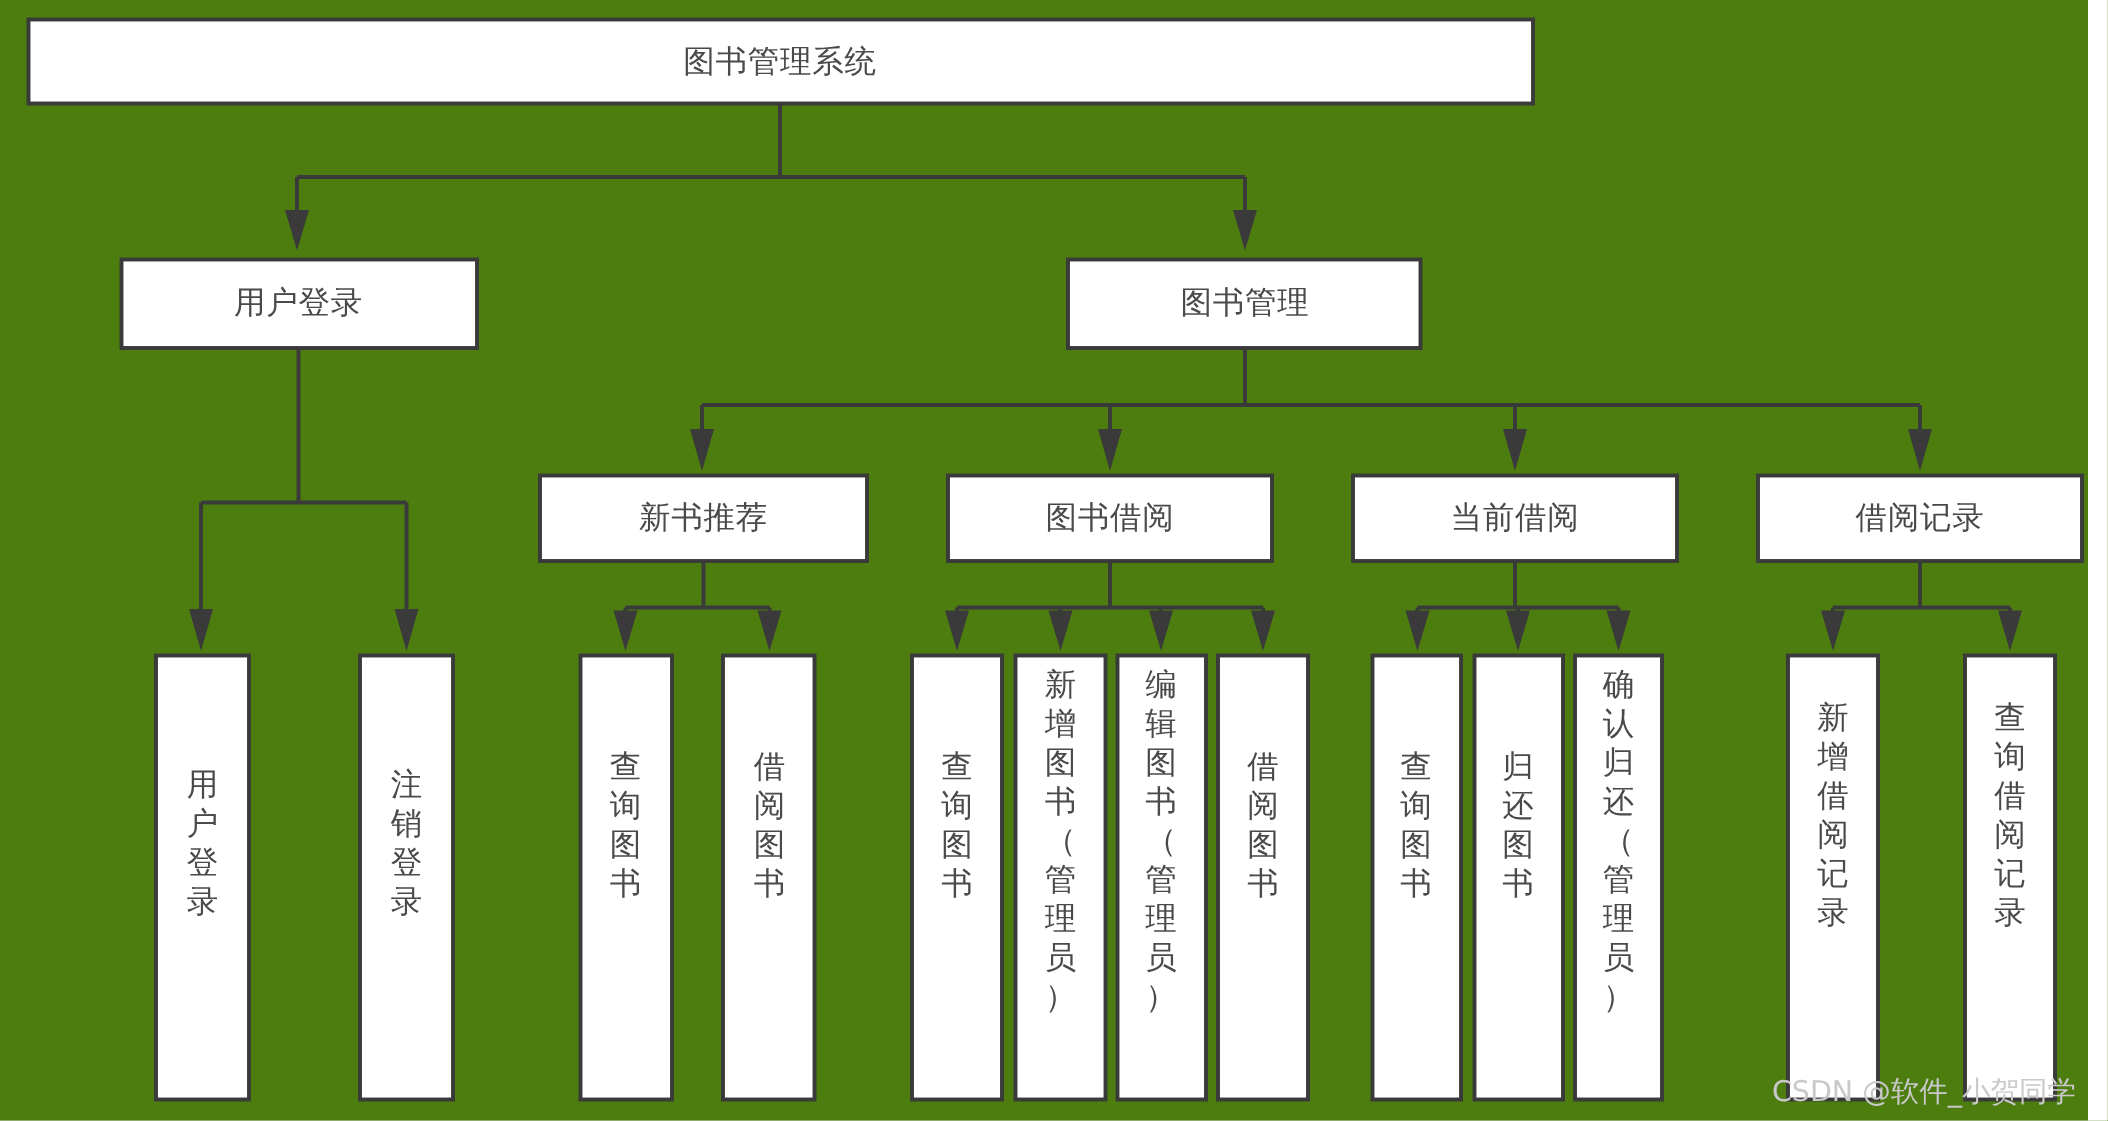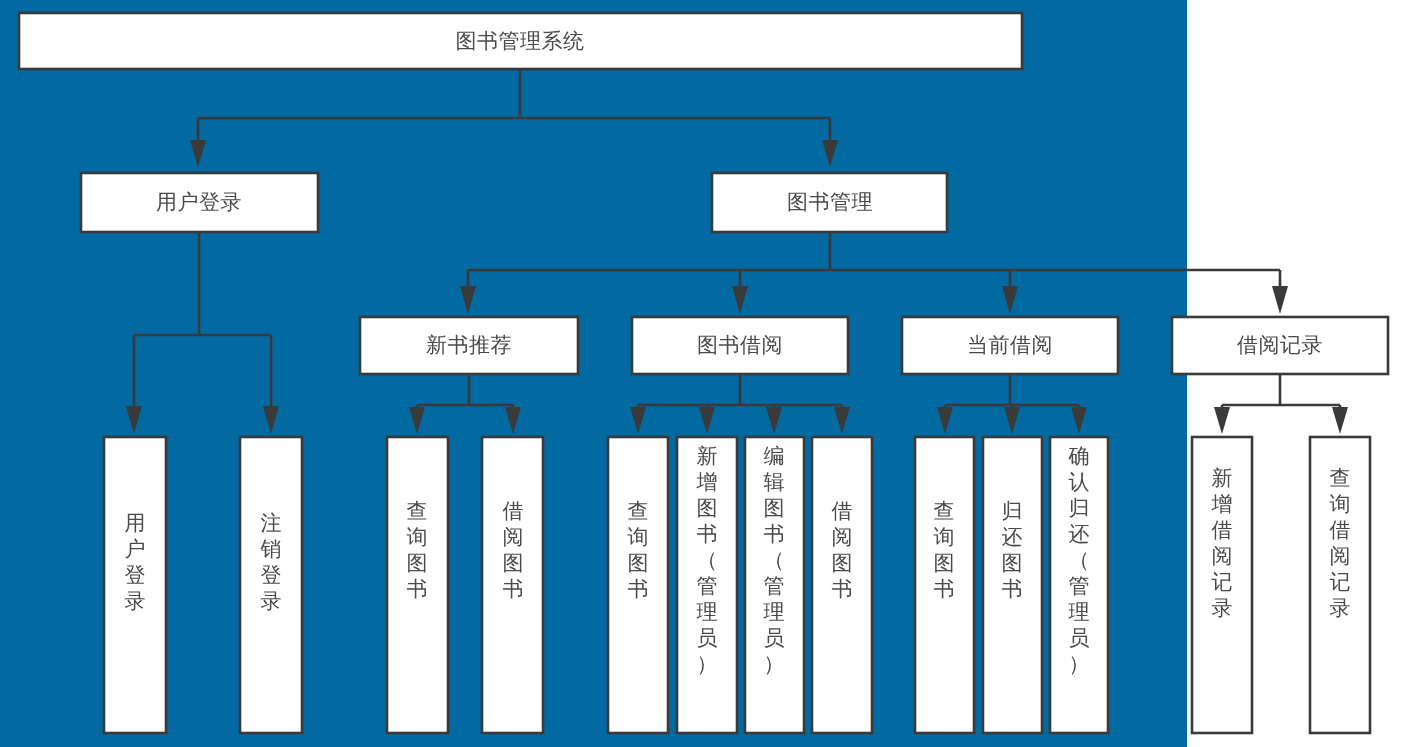--- a/index.html
+++ b/index.html
@@ -9,23 +9,23 @@
     background: #ffffff;
   }
   body {
     width: 1405px;
     height: 747px;
     overflow: hidden;
     font-family: "DejaVu Sans", "Liberation Sans", sans-serif;
   }
   #diagram-root {
     position: relative;
-    width: 1187px;
+    width: 1392px;
     height: 747px;
-    background: #0369a1;
+    background: #4d7c0f;
   }
   svg#tree-svg {
     position: absolute;
     left: 0;
     top: 0;
     width: 1405px;
     height: 747px;
     display: block;
   }
   .node-rect {
@@ -220,14 +220,15 @@
       <text class="node-label-vert" x="1222" y="485"><tspan x="1222" y="485">新</tspan><tspan x="1222" y="511">增</tspan><tspan x="1222" y="537">借</tspan><tspan x="1222" y="563">阅</tspan><tspan x="1222" y="589">记</tspan><tspan x="1222" y="615">录</tspan></text>
     </g>
 
     <g>
       <rect class="node-rect" x="1310" y="437" width="60" height="296"></rect>
       <text class="node-label-vert" x="1340" y="485"><tspan x="1340" y="485">查</tspan><tspan x="1340" y="511">询</tspan><tspan x="1340" y="537">借</tspan><tspan x="1340" y="563">阅</tspan><tspan x="1340" y="589">记</tspan><tspan x="1340" y="615">录</tspan></text>
     </g>
 
   </svg>
 
+  <div class="watermark">CSDN @软件_小贺同学</div>
 
 </div>
 
 </body></html>

